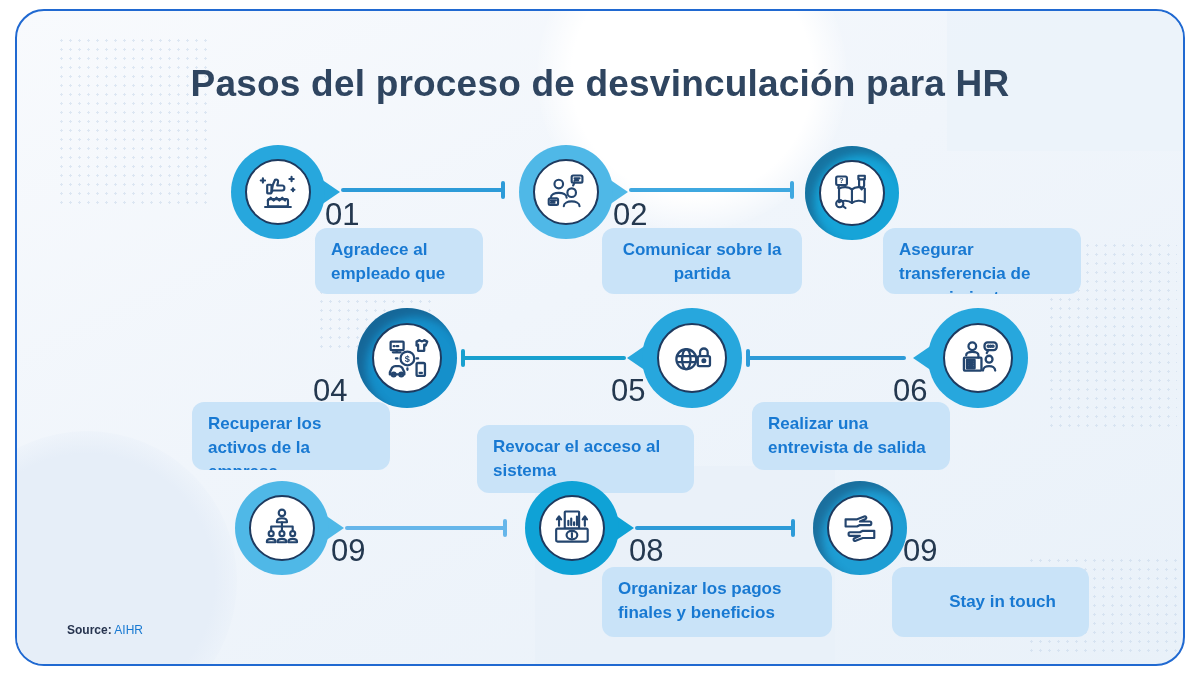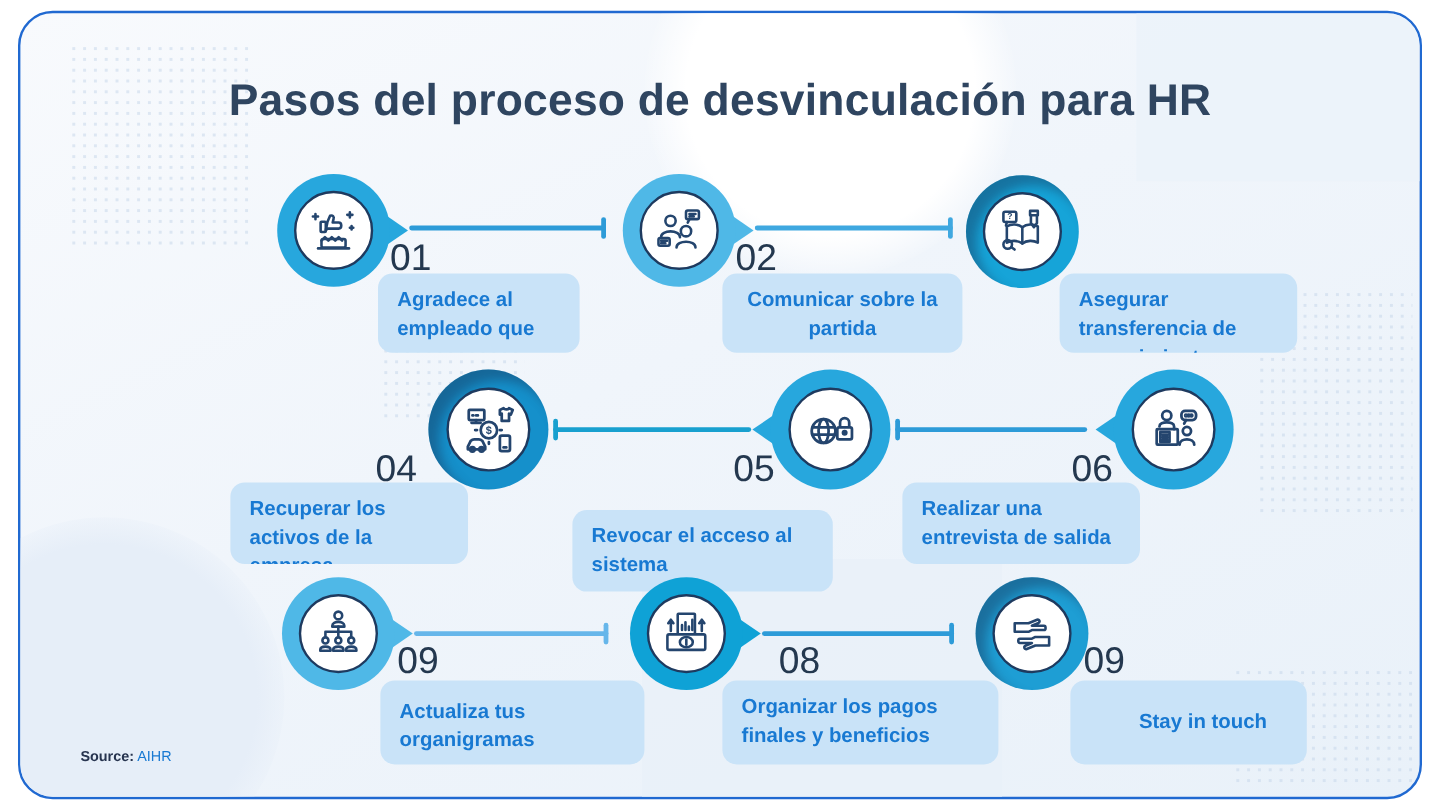--- a/index.html
+++ b/index.html
@@ -225,37 +225,36 @@
           <circle cx="17" cy="40" r="3.5"></circle>
             <path d="M11 51 c0-5 12-5 12 0 v1 h-12 z"></path>
           <circle cx="32" cy="40" r="3.5"></circle>
             <path d="M26 51 c0-5 12-5 12 0 v1 h-12 z"></path>
           <circle cx="47" cy="40" r="3.5"></circle>
             <path d="M41 51 c0-5 12-5 12 0 v1 h-12 z"></path>
         </svg>
       </div>
     </div>
     <div class="step-num" style="left:314px;top:524px;">09</div>
-    <div class="label-box" style="left:300px;top:556px;width:220px;height:70px;padding-top:14px;">Actualiza tus organigramas</div>
 
     <div class="circle" style="left:508px;top:470px;--d:94px;--ring:#0FA2D6;">
       <div class="tail tail-right"></div>
       <div class="ring"></div>
       <div class="inner">
         <svg viewBox="0 0 64 64">
           <rect x="22" y="9" width="20" height="24" rx="1"></rect>
           <path d="M27 28 v-6 M31 28 v-9 M35 28 v-4 M39 28 v-12"></path>
           <path d="M14 29 v-13 m-3 4 l3-4 3 4 M50 29 v-13 m-3 4 l3-4 3 4"></path>
           <rect x="10" y="33" width="44" height="18" rx="2" fill="#fff"></rect>
           <ellipse cx="32" cy="42" rx="7.5" ry="6"></ellipse>
           <path d="M32 39 v6"></path>
         </svg>
       </div>
     </div>
-    <div class="step-num" style="left:632px;top:524px;">08</div>
+    <div class="step-num" style="left:612px;top:524px;">08</div>
     <div class="label-box" style="left:585px;top:556px;width:230px;height:70px;">Organizar los pagos finales y beneficios</div>
 
     <div class="circle" style="left:796px;top:470px;--d:94px;--ring:#1E9ED4;">
       <div class="ring shaded"></div>
       <div class="inner">
         <svg viewBox="0 0 64 64">
           <path d="M12 20 h16 l10-4 c3-1 4 3 1 4 l-7 3 h14 c2.5 0 2.5 5 0 5 h-14 l-4 2 h-16 z"></path>
           <path d="M52 36 h-16 l-10 4 c-3 1-4-3-1-4 l7-3 h-14 c-2.5 0-2.5-5 0-5 h14 l4-2 h16 z" transform="translate(0,10)"></path>
         </svg>
       </div>

